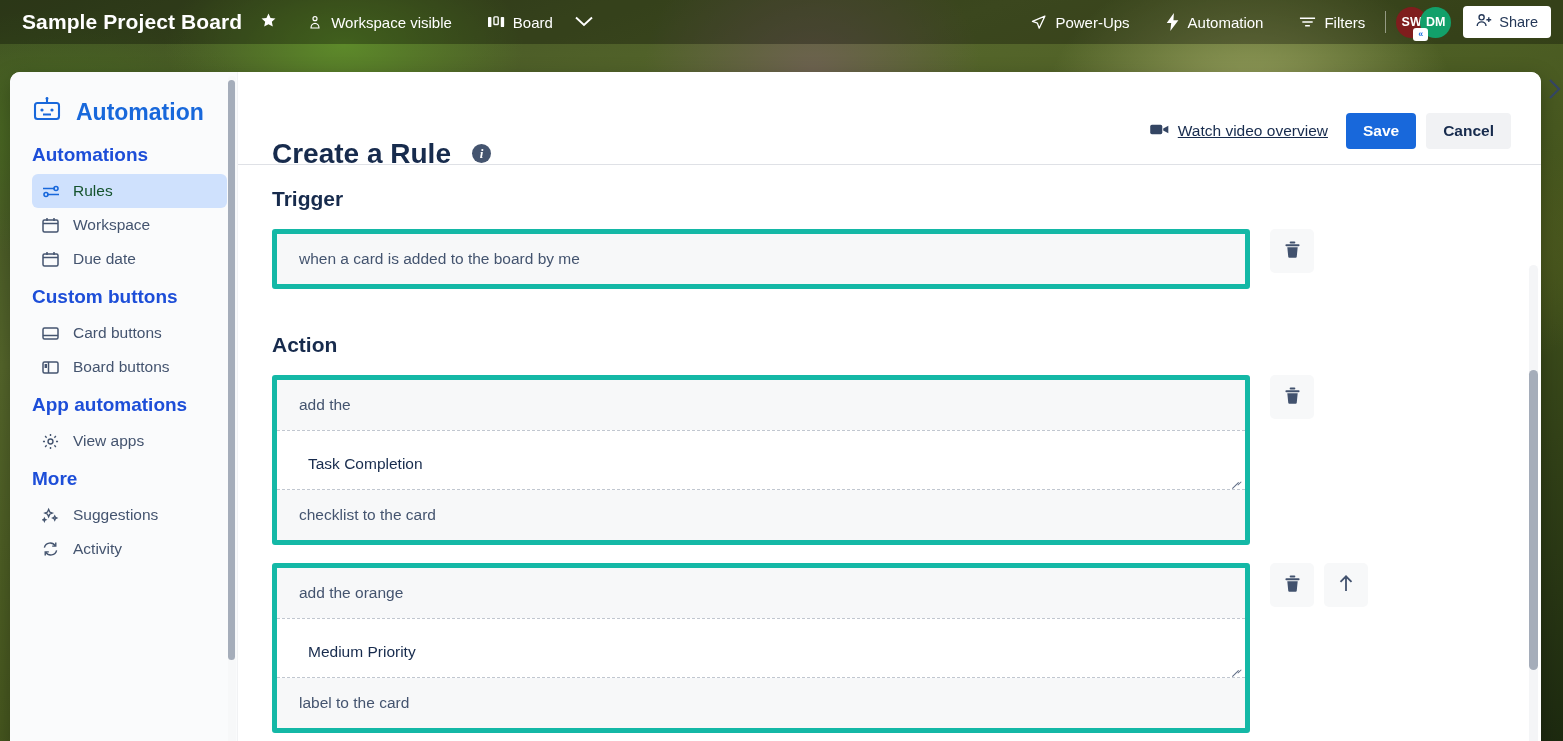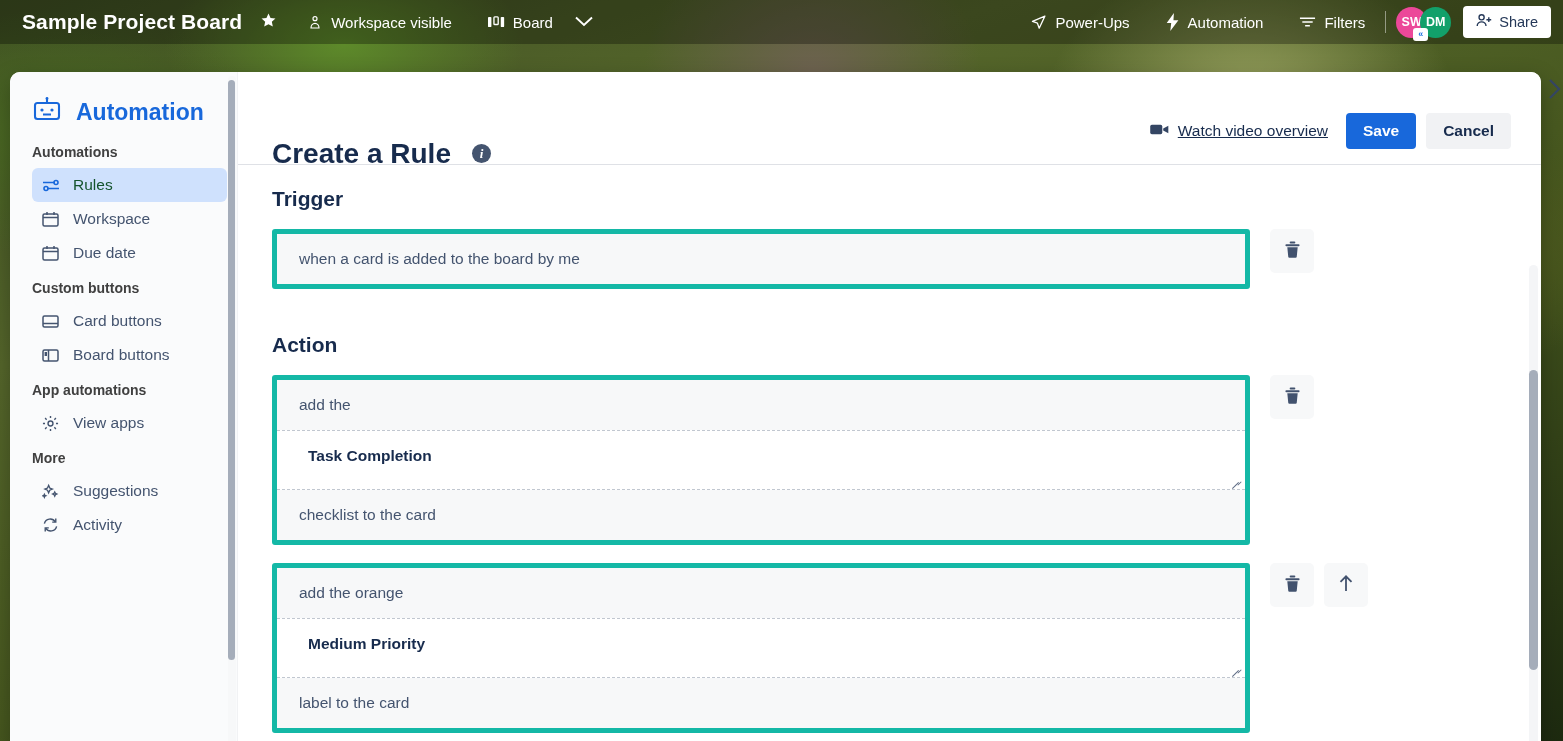--- a/index.html
+++ b/index.html
@@ -46,21 +46,21 @@
   .tb-item .glyph { display:flex; align-items:center; }
   .tb-chevron { margin-left: 16px; font-size: 14px; color:#fff; }
   .tb-spacer { flex: 1; }
   .tb-sep { width:1px; height:22px; background:rgba(255,255,255,0.45); margin:0 10px 0 14px; }
   .avatars { position: relative; display:flex; align-items:center; }
   .avatar {
     width: 31px; height: 31px; border-radius: 50%;
     display:flex; align-items:center; justify-content:center;
     font-size: 12.5px; font-weight: bold; color:#fff; letter-spacing:.2px;
   }
-  .avatar.a1 { background:#ec4899; }
+  .avatar.a1 { background:#7f1d1d; }
   .avatar.a2 { background:#12a06a; margin-left:-7px; }
   .avatar-badge {
     position:absolute; left:17px; bottom:-3px;
     width:15px; height:13px; border-radius:3px;
     background:#ffffff; color:#1d6fe0;
     font-size:9px; line-height:13px; text-align:center; font-weight:bold;
   }
   .share-btn {
     display:flex; align-items:center; gap:7px;
     margin-left: 12px;
@@ -96,21 +96,21 @@
   }
   .sb-header {
     display:flex; align-items:center; gap: 14px;
     padding: 18px 0 0 22px;
     height: 62px;
   }
   .sb-header .title {
     color: #1868db; font-size: 23px; font-weight: bold;
   }
   .sb-group {
-    font-size: 14px; font-weight: bold; color: #404040;
+    font-size: 19px; font-weight: bold; color: #1d4ed8;
     padding: 10px 0 8px 22px;
   }
   .sb-item {
     display:flex; align-items:center; gap: 13px;
     margin: 0 10px 0 22px;
     padding: 8px 0 8px 10px;
     border-radius: 6px;
     font-size: 15.5px; color: #44546f;
   }
   .sb-item.active { background:#cfe1fd; color:#14532d; }
@@ -182,25 +182,25 @@
   }
   .seg {
     padding: 16px 22px;
     font-size: 15.5px; color:#44546f;
     background:#f7f8f9;
   }
   .seg.editable {
     background:#ffffff;
     border-top: 1px dashed #c1c7d0;
     border-bottom: 1px dashed #c1c7d0;
-    font-weight: bold; color:#172b4d;
+    font-weight: normal; color:#172b4d;
     padding-left: 31px;
     position: relative;
     height: 60px;
-    display:flex; align-items:flex-start;
+    display:flex; align-items:flex-end;
   }
   .resize-grip {
     position:absolute; right: 3px; bottom: 1px;
     width:12px; height:12px;
     color:#7a869a; font-size:12px; line-height:12px;
   }
   .resize-grip::before {
     content:""; position:absolute; right:2px; bottom:2px;
     width:9px; height:1px; background:#5e6c84; transform: rotate(-45deg);
   }

